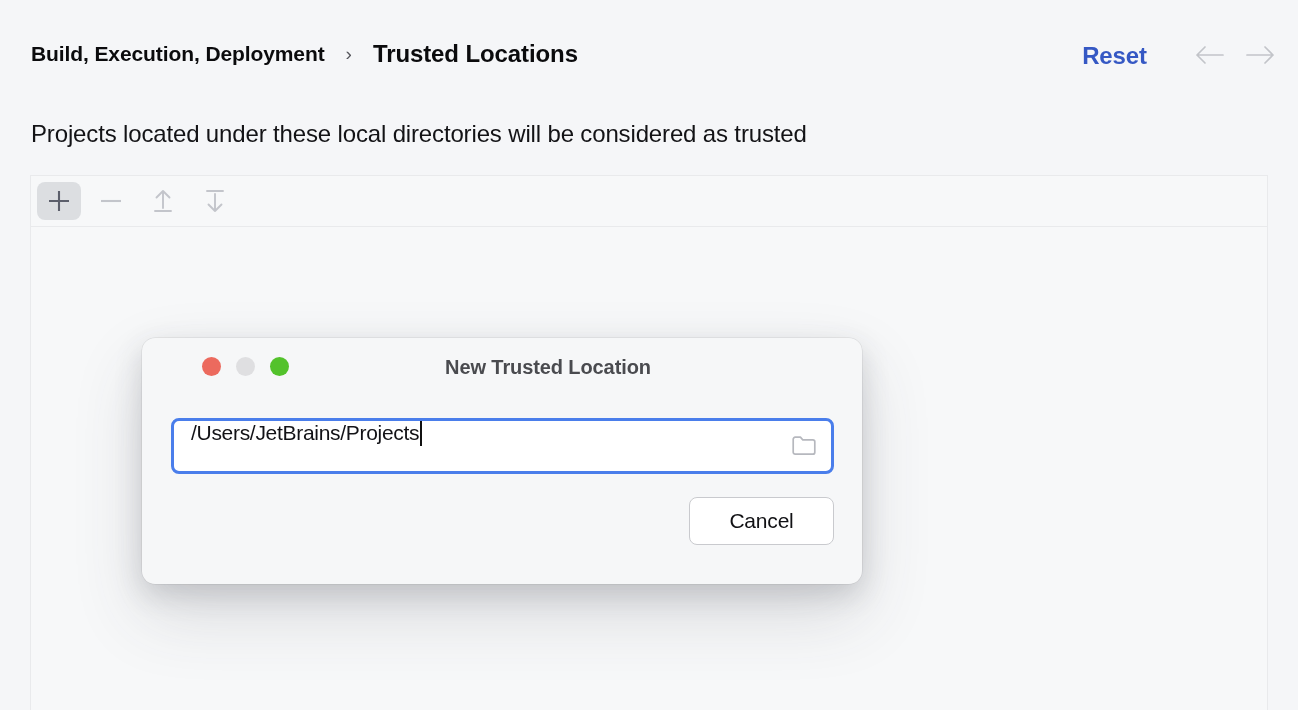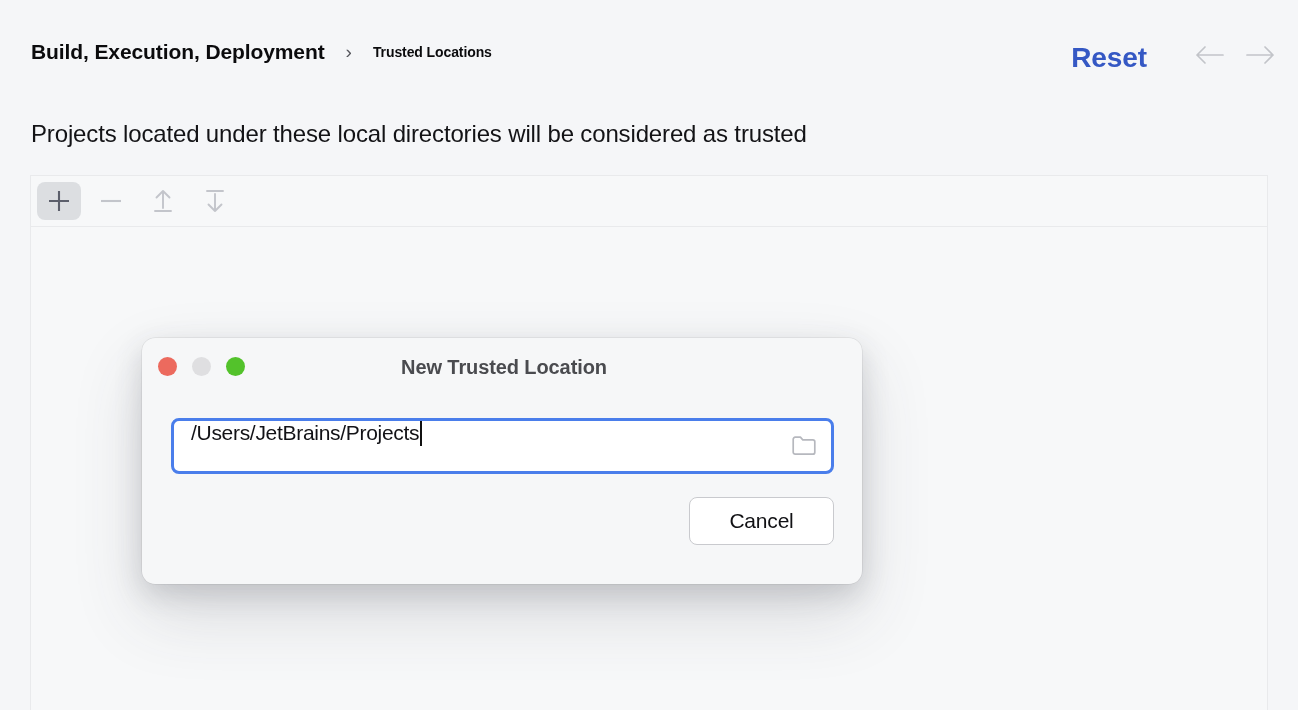--- a/index.html
+++ b/index.html
@@ -44,31 +44,31 @@
 
   .crumb-sep {
     font-size: 19px;
     color: #55565c;
     font-weight: 400;
     position: relative;
     top: 0px;
   }
 
   .crumb-leaf {
-    font-size: 14px;
+    font-size: 24px;
     font-weight: bold;
     color: #0b0b0d;
     letter-spacing: -0.1px;
   }
 
   .reset-link {
     position: absolute;
     right: 151px;
     top: 42px;
-    font-size: 28px;
+    font-size: 24px;
     font-weight: bold;
     color: #3558c4;
     cursor: pointer;
     letter-spacing: -0.1px;
   }
 
   .nav-arrows {
     position: absolute;
     right: 22px;
     top: 43px;
@@ -151,20 +151,21 @@
     box-shadow:
        0 0 0 0.5px rgba(0,0,0,0.10),
        0 10px 28px rgba(60,64,72,0.19),
        0 30px 70px rgba(60,64,72,0.16);
     overflow: hidden;
   }
 
   .dialog-titlebar {
     position: relative;
     height: 60px;
+    margin-left: 44px;
   }
 
   .traffic-lights {
     position: absolute;
     left: 16px;
     top: 19px;
     display: flex;
     gap: 15px;
   }
 

